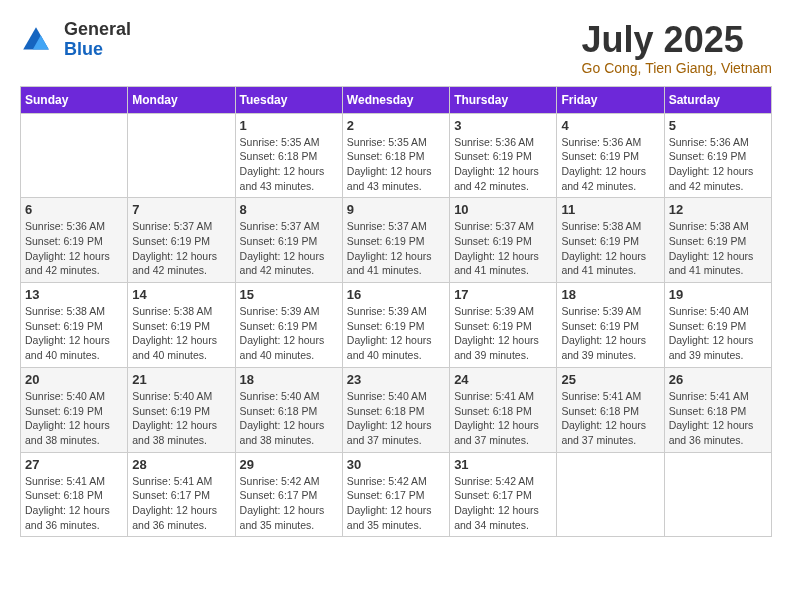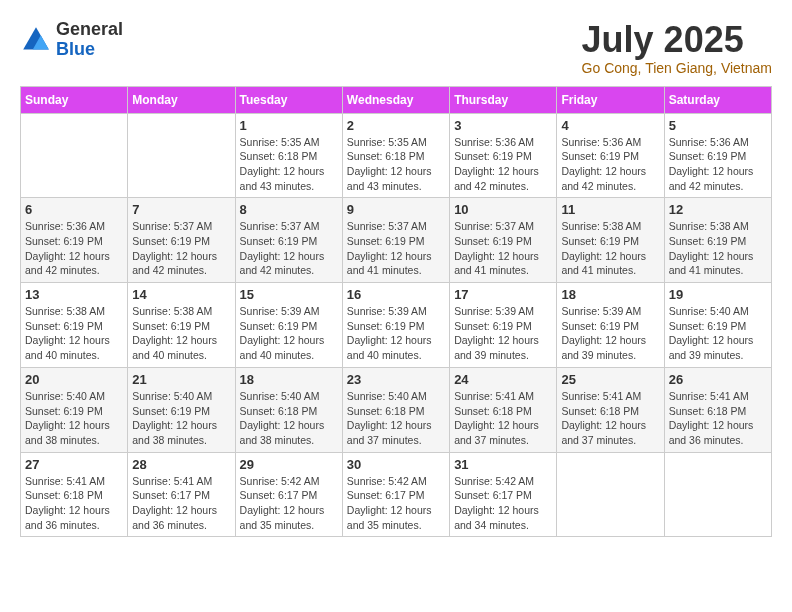--- a/index.html
+++ b/index.html
@@ -12,21 +12,21 @@
     }
     .header {
       display: flex;
       justify-content: space-between;
       align-items: flex-start;
       margin-bottom: 10px;
     }
     .logo {
       display: flex;
       align-items: center;
-      gap: 4px;
+      gap: 12px;
     }
     .logo-text {
       font-size: 18px;
       font-weight: bold;
       line-height: 1.1;
     }
     .logo-general { color: #333; }
     .logo-blue { color: #1565c0; text-align: right; }
     .logo-icon {
       width: 32px;
@@ -44,21 +44,21 @@
     .location {
       font-size: 14px;
       color: #a16207;
     }
     .calendar {
       width: 100%;
       border-collapse: collapse;
       font-size: 11px;
     }
     .calendar th {
-      background-color: #d946ef;
+      background-color: #6d28d9;
       color: #fff;
       padding: 6px 4px;
       text-align: left;
       font-size: 12px;
       font-weight: bold;
       border: 1px solid #ccc;
     }
     .calendar td {
       border: 1px solid #ccc;
       vertical-align: top;

